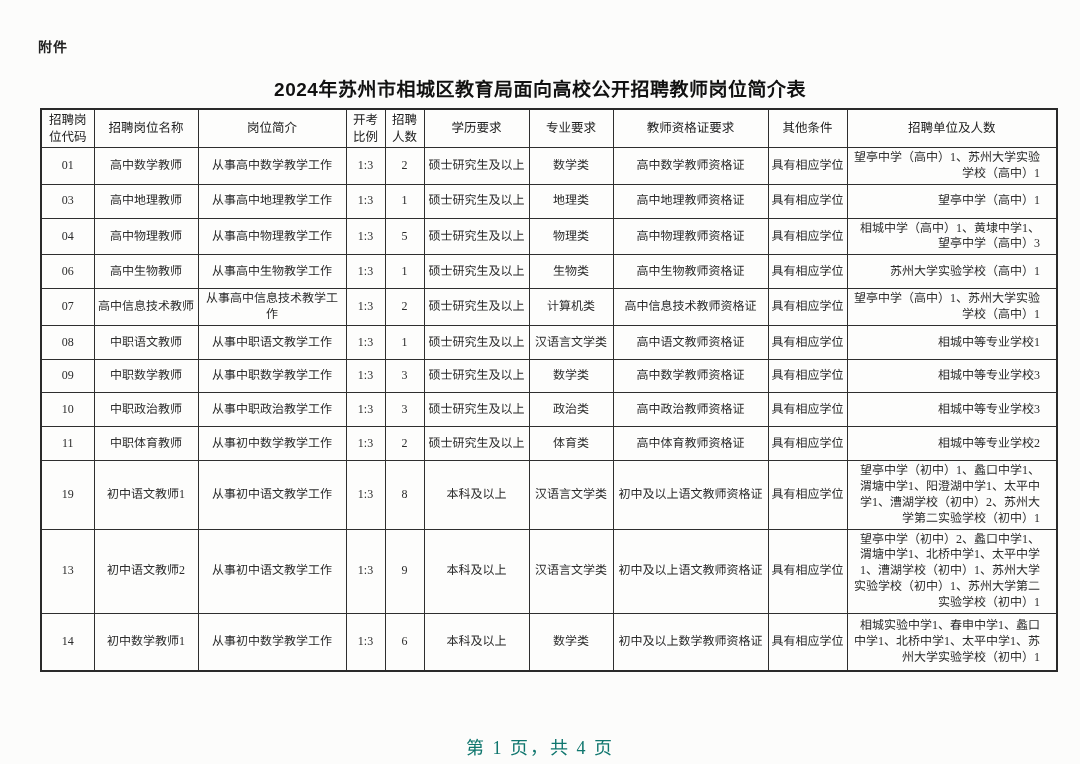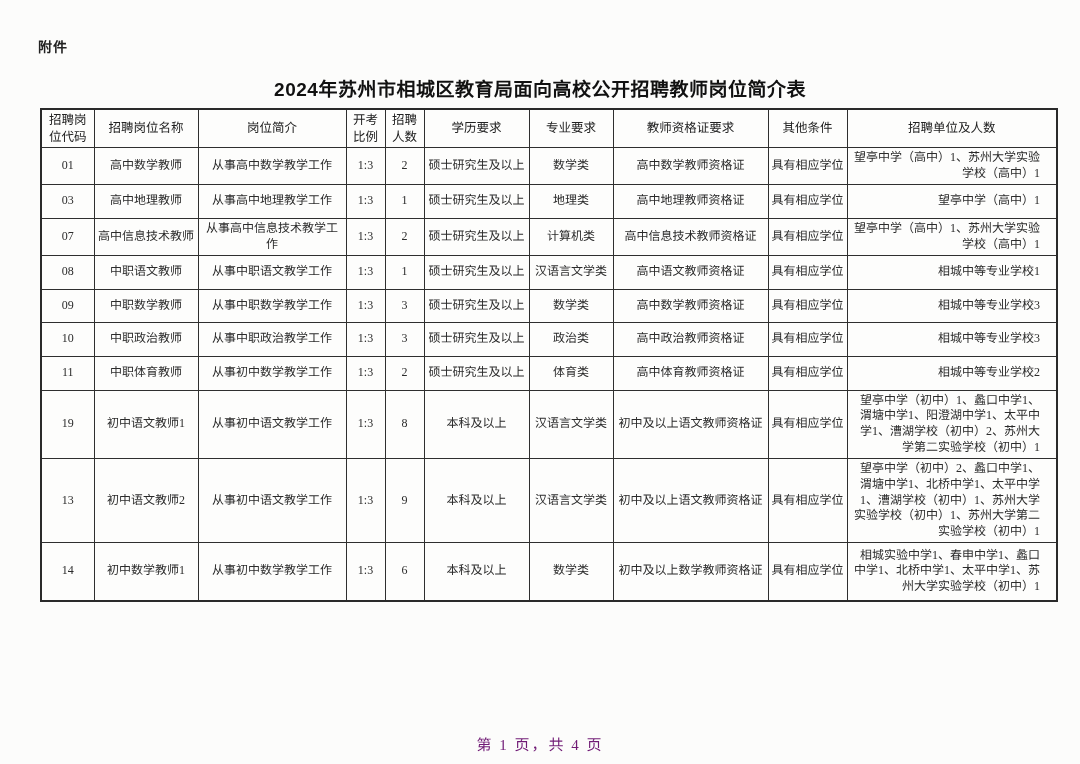--- a/index.html
+++ b/index.html
@@ -42,21 +42,21 @@
     word-break:break-all;
     overflow:hidden;
   }
   table.jobs{border:2px solid #2a2a2a;}
   table.jobs thead tr{height:38px;}
   table.jobs th{font-weight:normal;font-size:12.5px;color:#222;}
   table.jobs td.left{text-align:right;padding-left:5px;padding-right:16px;}
   .footer{
     position:absolute;left:0;top:733px;width:100%;
     text-align:center;
-    font-size:15px;color:#701a75;
+    font-size:18px;color:#0f766e;
     letter-spacing:2px;
   }
 </style>
 </head>
 <body>
 
 <div class="page">
 
   <div class="attachment">附件</div>
 
@@ -107,20 +107,44 @@
           <td>高中地理教师</td>
           <td>从事高中地理教学工作</td>
           <td>1:3</td>
           <td>1</td>
           <td>硕士研究生及以上</td>
           <td>地理类</td>
           <td>高中地理教师资格证</td>
           <td>具有相应学位</td>
           <td class="left">望亭中学（高中）1</td>
         </tr>
+        <tr style="height: 36px;">
+          <td>04</td>
+          <td>高中物理教师</td>
+          <td>从事高中物理教学工作</td>
+          <td>1:3</td>
+          <td>5</td>
+          <td>硕士研究生及以上</td>
+          <td>物理类</td>
+          <td>高中物理教师资格证</td>
+          <td>具有相应学位</td>
+          <td class="left">相城中学（高中）1、黄埭中学1、望亭中学（高中）3</td>
+        </tr>
+        <tr style="height: 34px;">
+          <td>06</td>
+          <td>高中生物教师</td>
+          <td>从事高中生物教学工作</td>
+          <td>1:3</td>
+          <td>1</td>
+          <td>硕士研究生及以上</td>
+          <td>生物类</td>
+          <td>高中生物教师资格证</td>
+          <td>具有相应学位</td>
+          <td class="left">苏州大学实验学校（高中）1</td>
+        </tr>
         <tr style="height: 37px;">
           <td>07</td>
           <td>高中信息技术教师</td>
           <td>从事高中信息技术教学工作</td>
           <td>1:3</td>
           <td>2</td>
           <td>硕士研究生及以上</td>
           <td>计算机类</td>
           <td>高中信息技术教师资格证</td>
           <td>具有相应学位</td>

